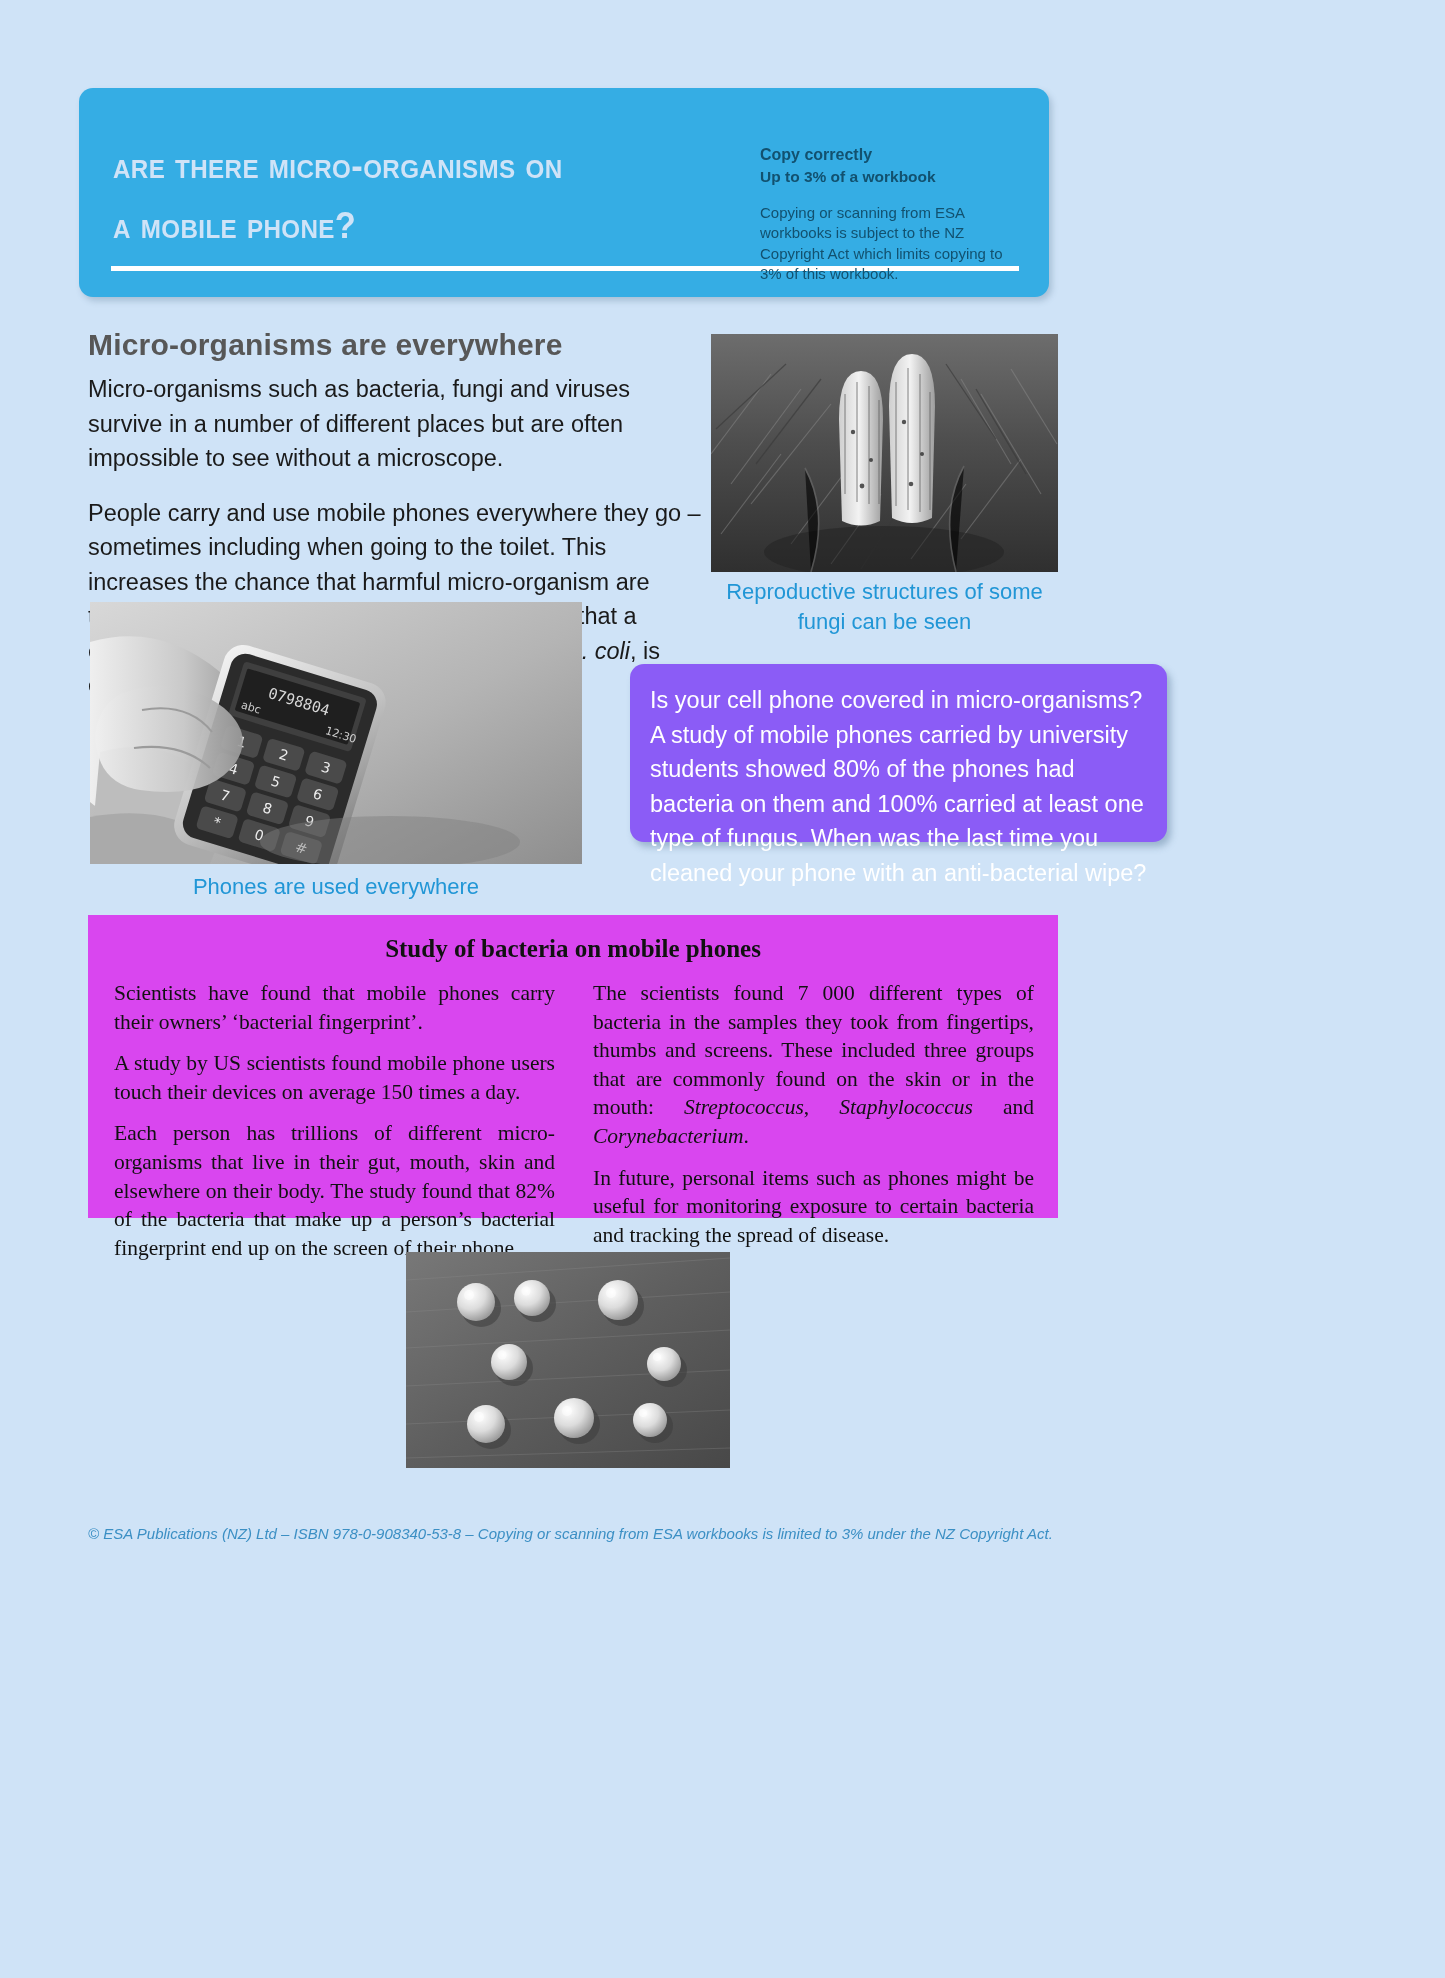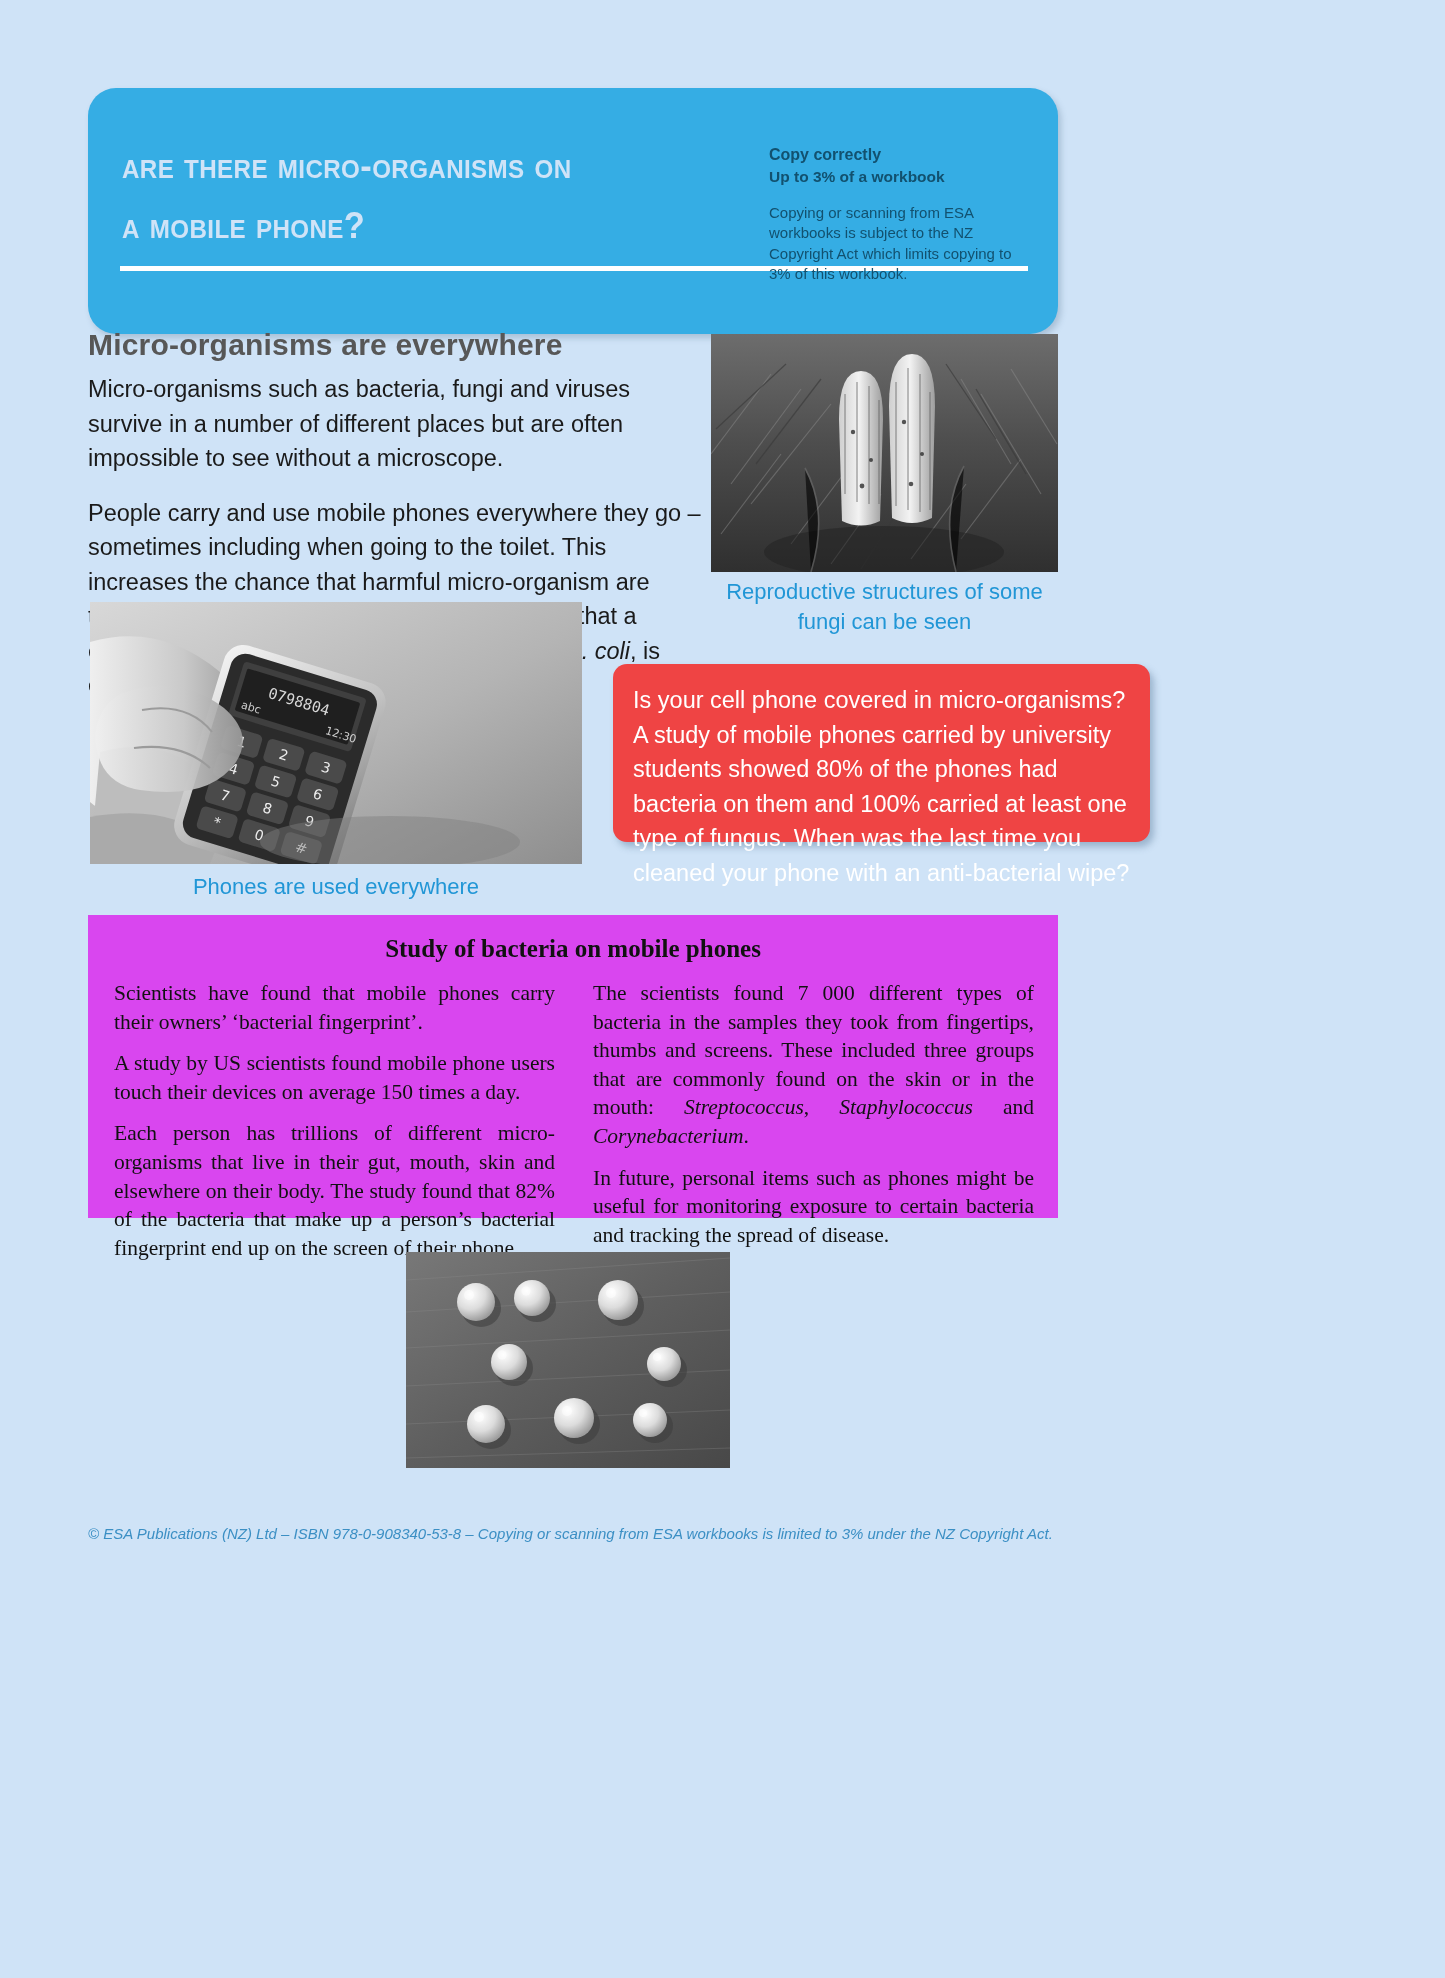--- a/index.html
+++ b/index.html
@@ -6,22 +6,22 @@
   body{
     width:1445px;height:1978px;
     background:#cfe3f7;
     font-family:"Liberation Sans",sans-serif;
     position:relative;overflow:hidden;
   }
   .page{position:relative;width:1445px;height:1978px;}
 
   
   .banner{
-    position:absolute;left:88px;top:88px;width:970px;height:246px;
-    background:#35ade4;border-radius:28px;
+    position:absolute;left:79px;top:88px;width:970px;height:209px;
+    background:#35ade4;border-radius:14px;
     box-shadow:3px 4px 6px rgba(90,120,150,0.33);
   }
   .banner-title{
     position:absolute;left:34px;top:48px;width:620px;
     color:#cfe3f7;
     font-family:"Liberation Sans Narrow","Liberation Sans",sans-serif;
     font-weight:bold;font-size:37px;line-height:1.62;
     letter-spacing:0.4px;
     font-variant:small-caps;
     text-transform:lowercase;
@@ -73,22 +73,22 @@
     font-family:"Liberation Sans Narrow","Liberation Sans",sans-serif;
     font-size:22px;line-height:1.36;text-align:center;
   }
   #cap-fungi{left:711px;top:577px;width:347px;}
   #cap-phone{left:90px;top:872px;width:492px;}
   #cap-colonies{left:356px;top:1473px;width:424px;}
   #cap-colonies i{font-style:italic;}
 
   
   .callout{
-    position:absolute;left:613px;top:664px;width:537px;height:178px;
-    background:#ef4444;border-radius:14px;
+    position:absolute;left:630px;top:664px;width:537px;height:178px;
+    background:#8b5cf6;border-radius:14px;
     box-shadow:4px 5px 7px rgba(70,105,140,0.38);
   }
   .callout-text{
     position:absolute;left:20px;top:19px;width:500px;
     color:#ffffff;
     font-family:"Liberation Sans Narrow","Liberation Sans",sans-serif;
     font-size:23.5px;line-height:1.47;
   }
 
   

